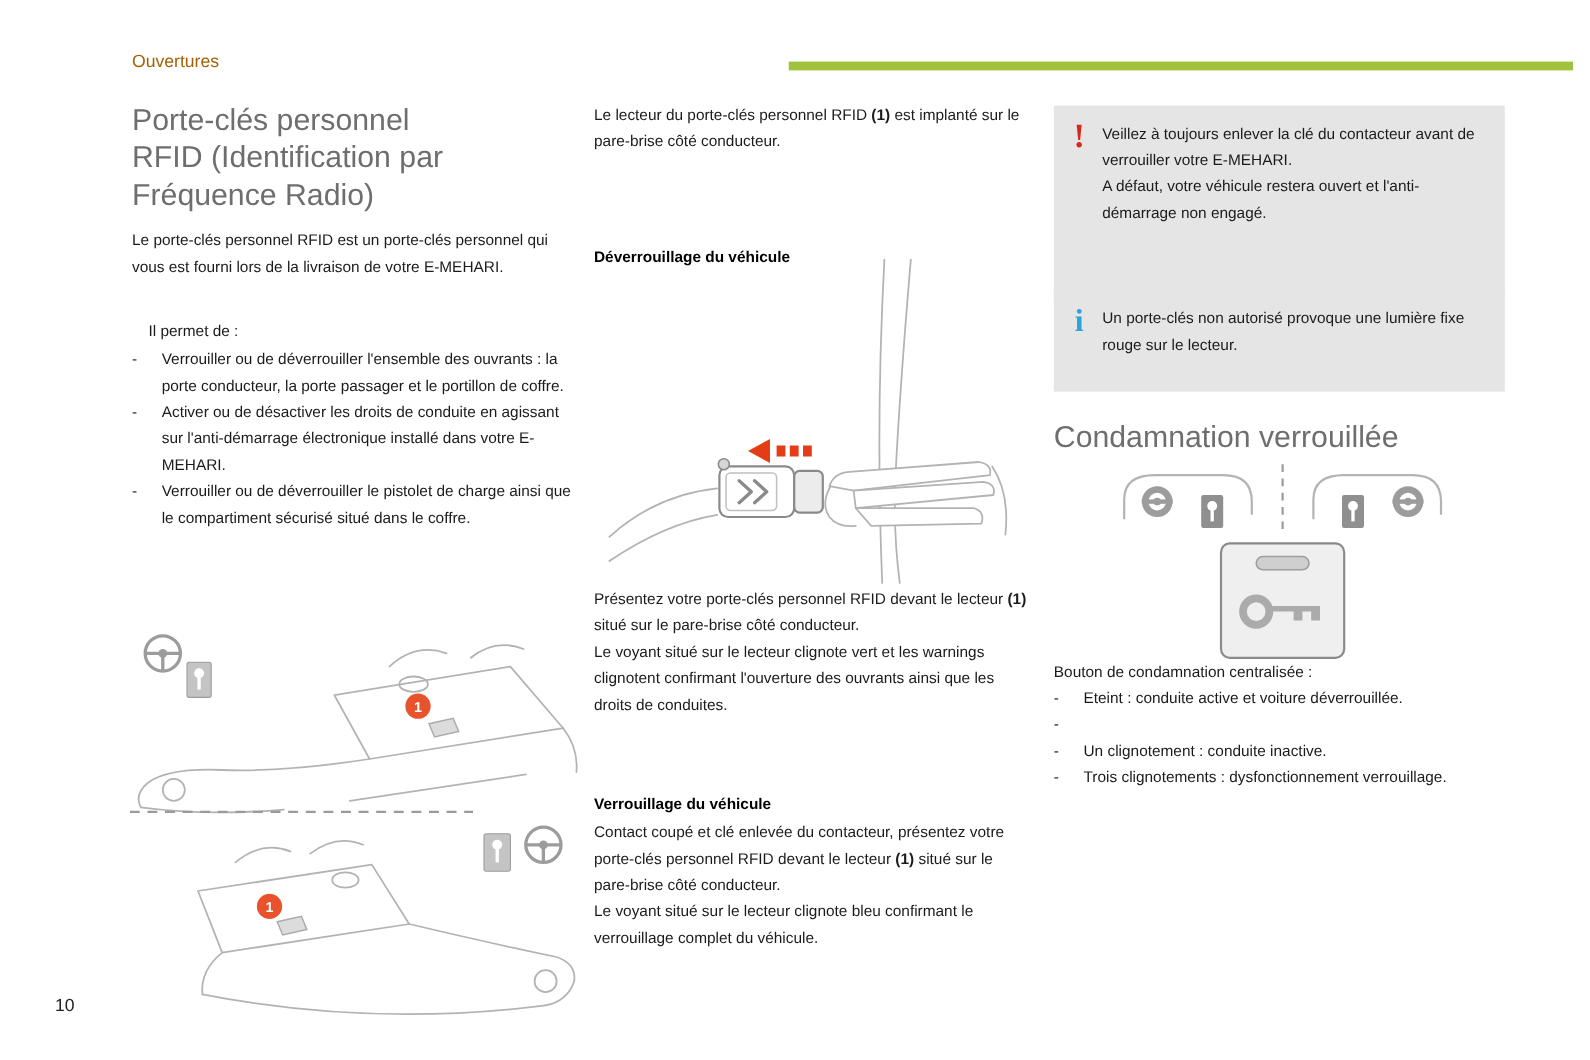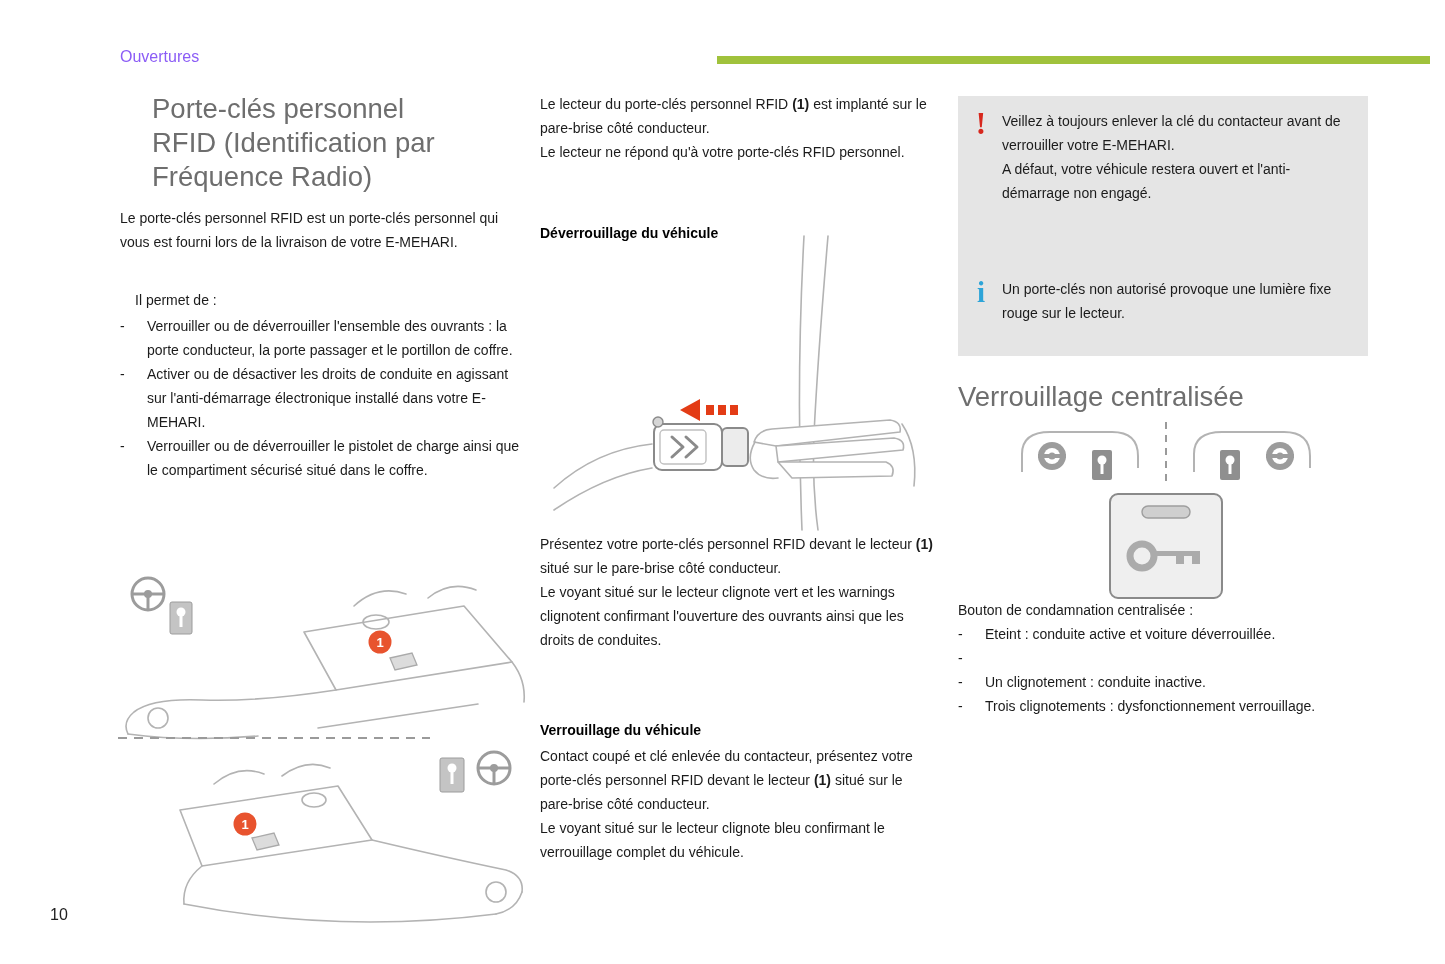--- a/index.html
+++ b/index.html
@@ -1,22 +1,22 @@
 <!DOCTYPE html>
 <html><head>
 <meta charset="utf-8">
 <style>
   html,body{margin:0;padding:0;background:#ffffff;}
   .page{position:relative;width:1445px;height:964px;background:#ffffff;overflow:hidden;
         font-family:"Liberation Sans","DejaVu Sans",sans-serif;color:#1b1b1b;}
   .abs{position:absolute;}
-  .section-label{left:120px;top:48px;font-size:16px;color:#8b5cf6;}
+  .section-label{left:120px;top:48px;font-size:16px;color:#a16207;}
   .green-bar{left:717px;top:56px;width:713px;height:8px;background:#a0c23c;}
   .h1{font-size:27.5px;line-height:34px;color:#6e6e6e;font-weight:400;}
-  .h1 span{display:block;margin-left:32px;}
+  .h1 span{display:block;}
   .body-text{font-size:14px;line-height:24px;color:#1b1b1b;}
   .body-text .blockline{display:block;}
   .subhead{font-size:14px;line-height:24px;font-weight:700;color:#000;}
   .bullets .bullet{display:flex;}
   .bullets .dash{flex:0 0 27px;}
   .graybox{background:#e5e5e5;display:flex;gap:9px;padding:13px 14px 13px 11px;}
   .box-icon{flex:0 0 24px;text-align:center;}
   .warn-glyph{font-family:"Liberation Serif",serif;font-size:31px;font-weight:700;color:#d7271d;line-height:30px;}
   .info-glyph{font-family:"Liberation Serif",serif;font-size:29px;font-weight:700;color:#2da4d8;line-height:30px;}
   .pgnum{left:50px;top:906px;font-size:16px;font-weight:400;color:#222;}
@@ -137,21 +137,20 @@
     <g>
       <circle cx="127" cy="262" r="11.5" fill="#e8532e"></circle>
       <text x="127" y="267" text-anchor="middle" font-size="13" font-weight="bold" fill="#ffffff">1</text>
     </g>
   </svg>
 
   <div class="abs pgnum">10</div>
 
   <p class="abs body-text c2-p1">
     <span>Le lecteur du porte-clés personnel RFID </span><b>(1)</b><span> est implanté sur le pare-brise côté conducteur.</span>
-    <span class="blockline">Le lecteur ne répond qu'à votre porte-clés RFID personnel.</span>
   </p>
 
   <h2 class="abs subhead c2-h1">Déverrouillage du véhicule</h2>
 
   <svg class="abs c2-svg" width="370" height="298" viewBox="0 0 370 298">
     <g stroke="#b3b3b3" stroke-width="1.6" fill="none" stroke-linecap="round">
       <path d="M252,2 Q244,150 250,296"></path>
       <path d="M276,2 Q266,120 262,200 Q260,252 266,296"></path>
       <path d="M2,254 Q44,216 100,210"></path>
       <path d="M2,276 Q52,242 100,234"></path>
@@ -202,21 +201,21 @@
     </p>
   </div>
 
   <div class="abs graybox c3-info">
     <div class="box-icon">
       <span class="info-glyph">i</span>
     </div>
     <p class="body-text">Un porte-clés non autorisé provoque une lumière fixe rouge sur le lecteur.</p>
   </div>
 
-  <h1 class="abs h1 c3-title">Verrouillage centralisée</h1>
+  <h1 class="abs h1 c3-title">Condamnation verrouillée</h1>
 
   <svg class="abs c3-svg" width="330" height="182" viewBox="0 0 330 182">
 
     <g>
       <path d="M14,54 L14,36 Q14,14 42,14 L104,14 Q130,14 130,38 L130,50" fill="none" stroke="#b3b3b3" stroke-width="2"></path>
       <g>
         <circle cx="44" cy="38" r="14" fill="#9c9c9c"></circle>
         <circle cx="44" cy="38" r="8" fill="#ffffff"></circle>
         <rect x="30" y="36" width="28" height="4" fill="#9c9c9c"></rect>
         <circle cx="44" cy="38" r="3.5" fill="#9c9c9c"></circle>

